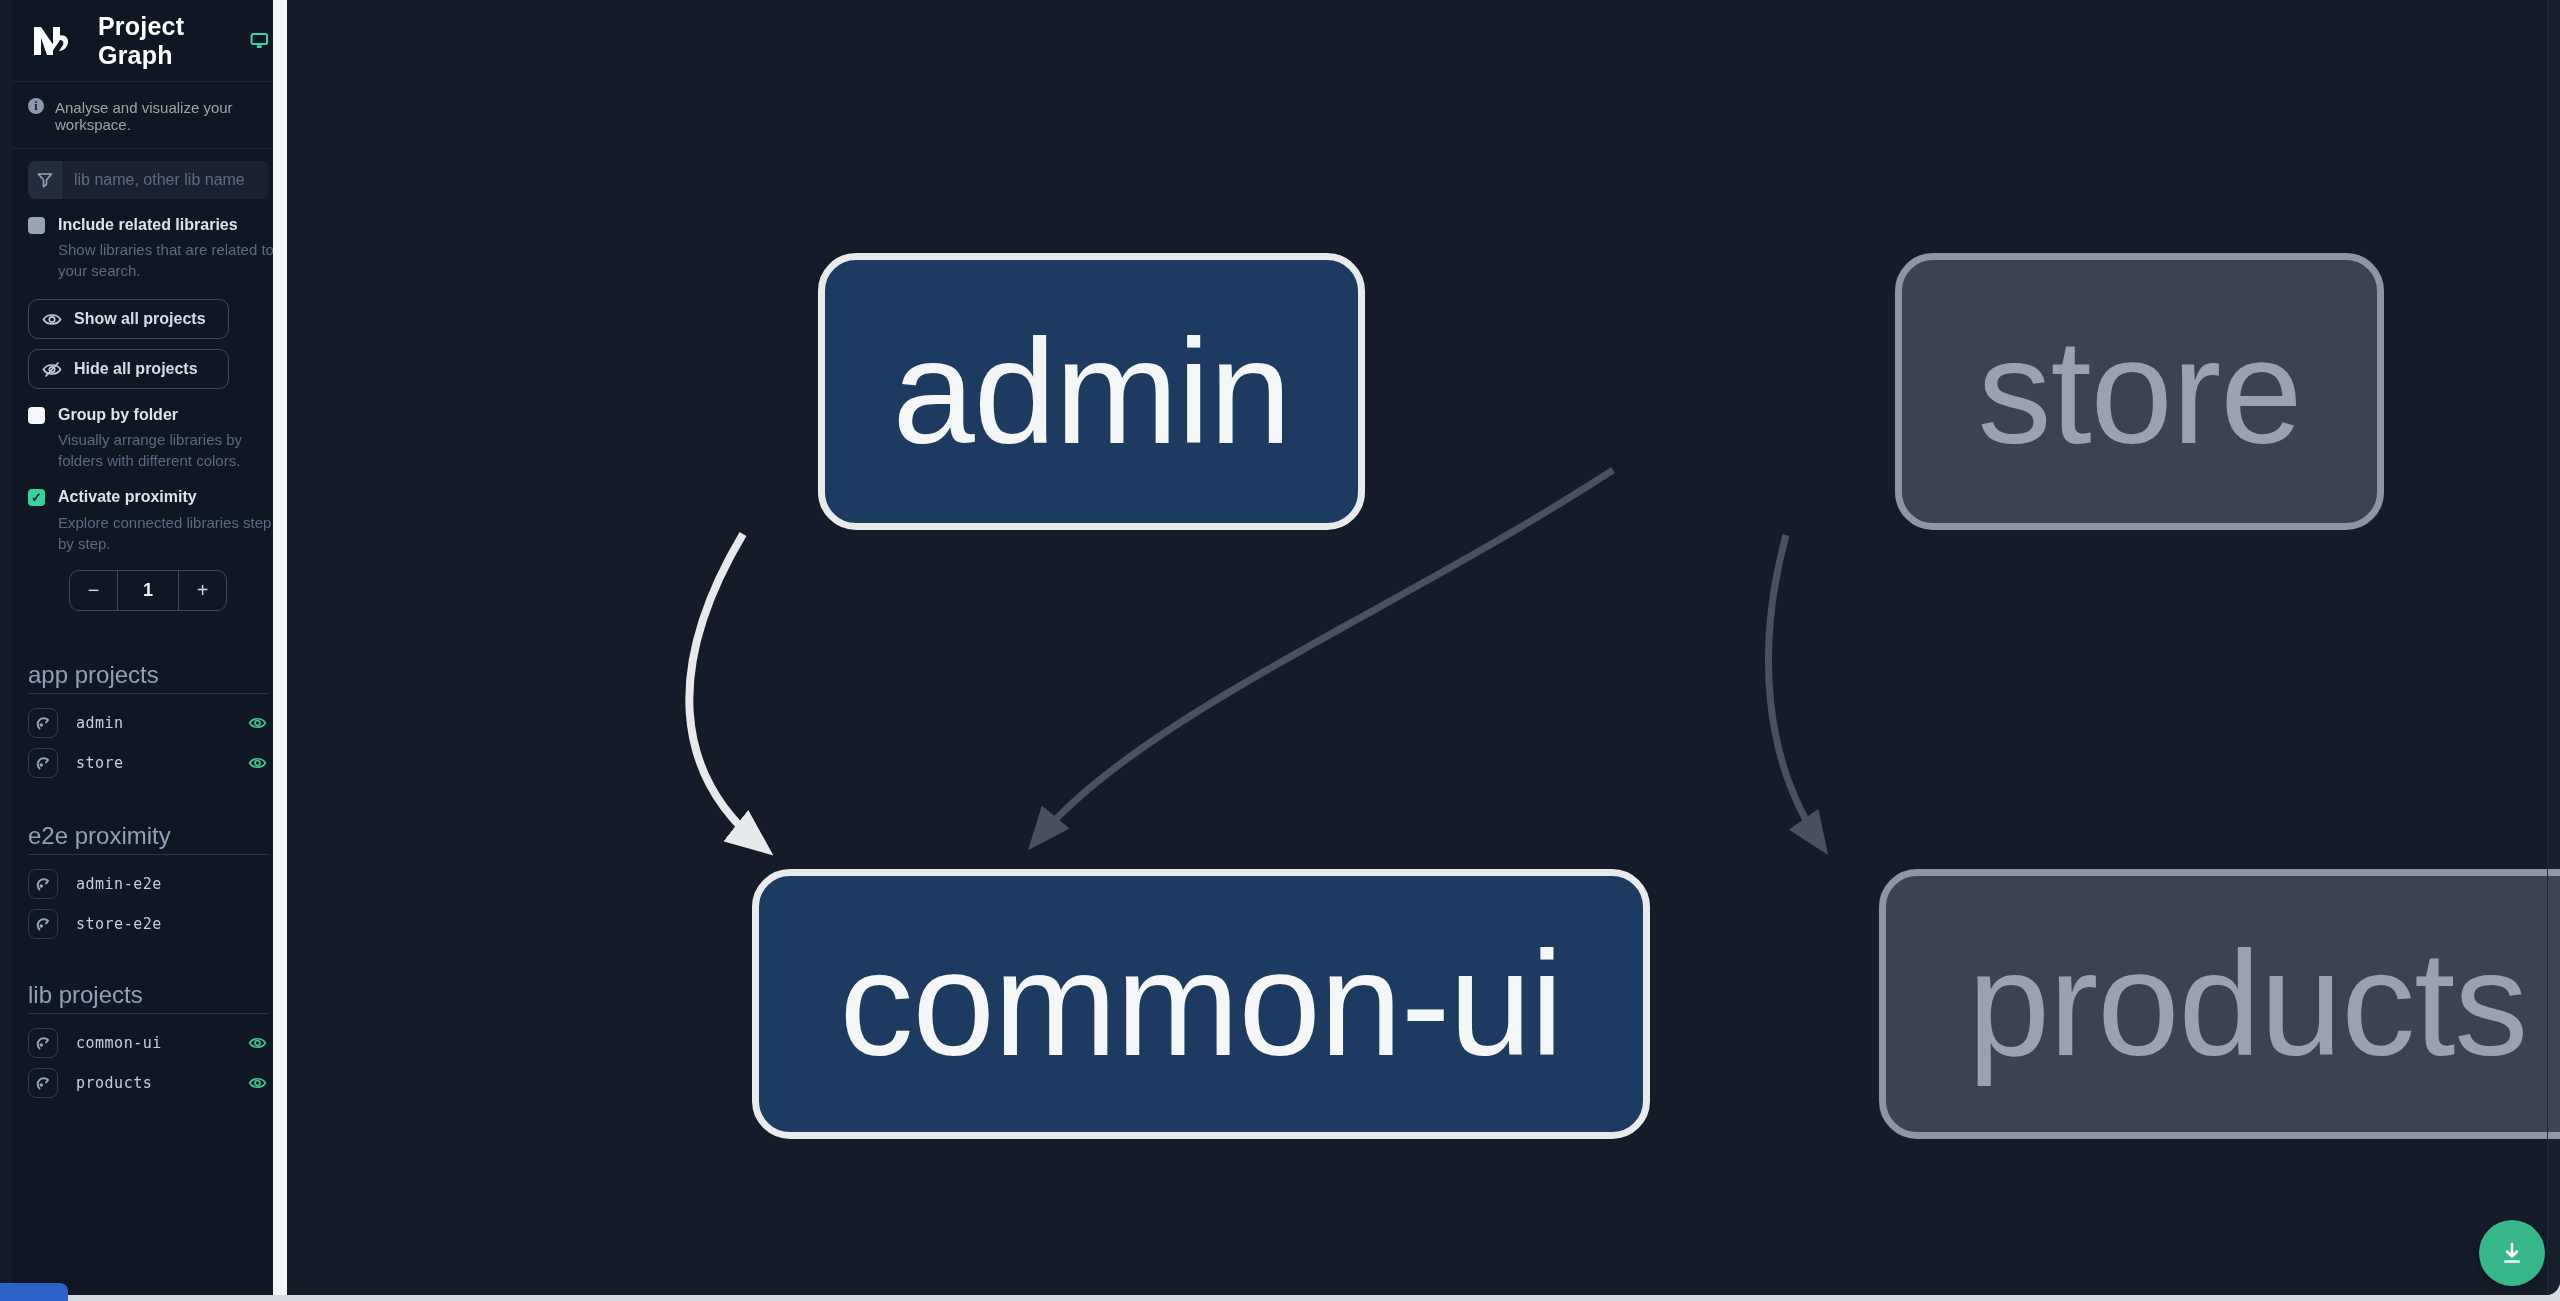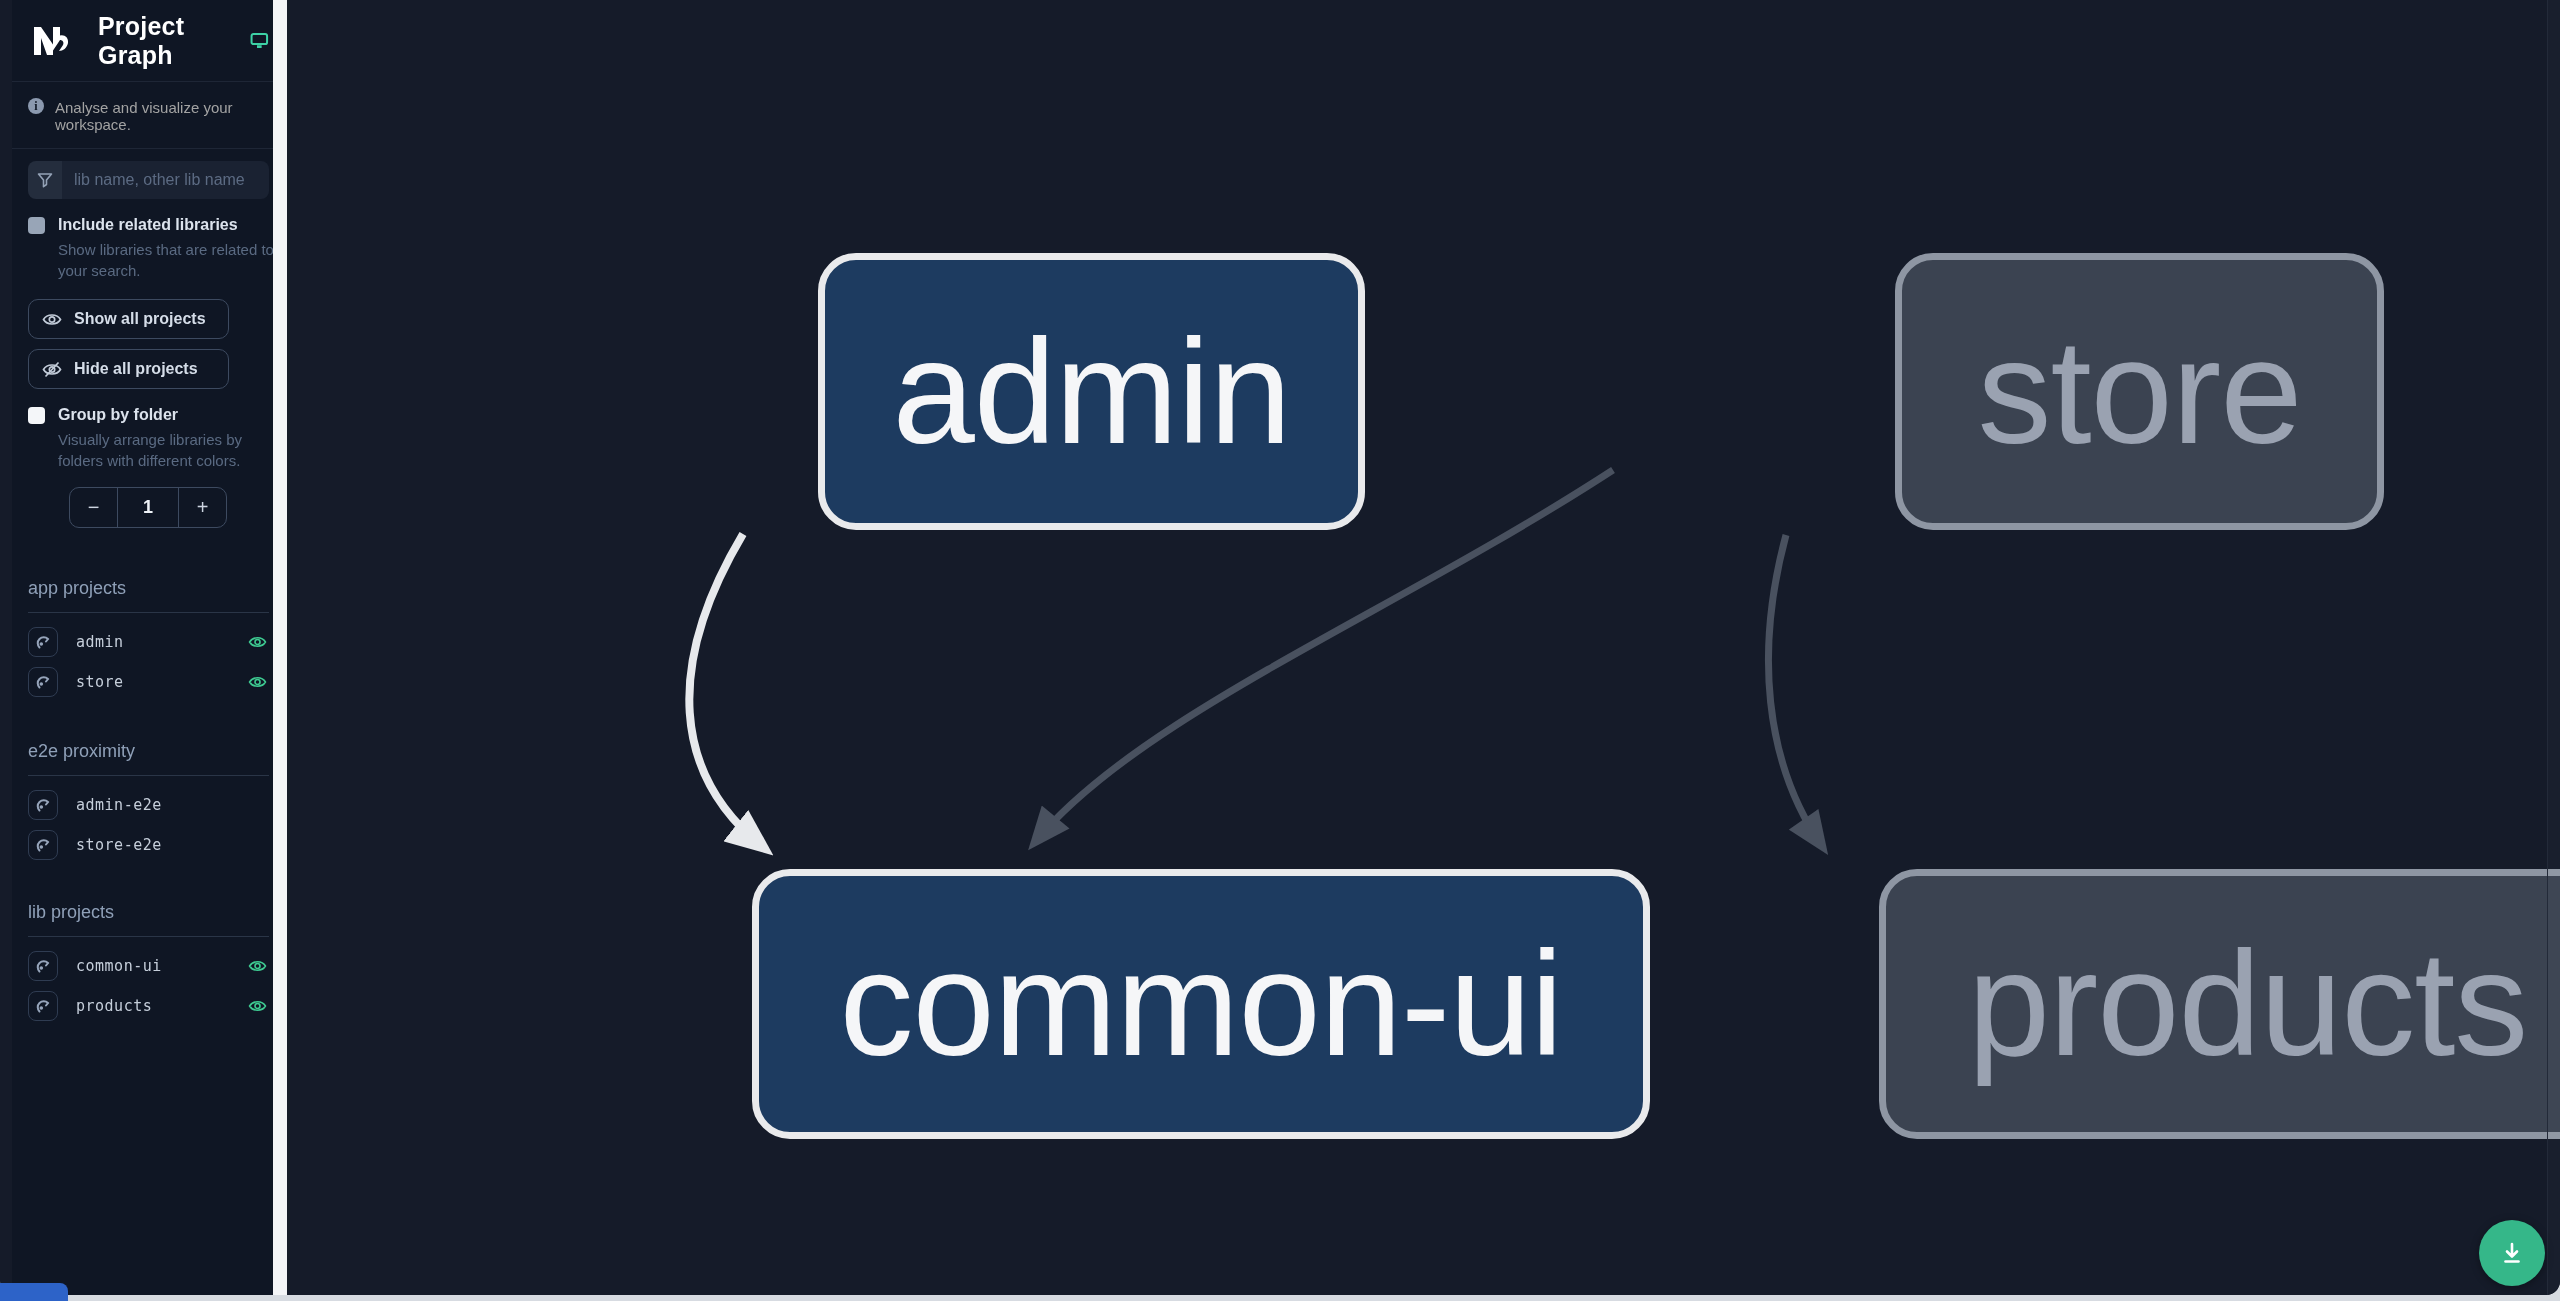--- a/index.html
+++ b/index.html
@@ -46,21 +46,21 @@
   .counter { margin:16px 0 0 57px; width:158px; height:41px; border:1.5px solid #3d4a60; border-radius:10px;
              display:flex; align-items:stretch; overflow:hidden; }
   .counter .step { width:47px; display:flex; align-items:center; justify-content:center; font-size:20px; color:#cdd5e1; cursor:pointer; }
   .counter .val { flex:1; display:flex; align-items:center; justify-content:center; font-size:18px; font-weight:700; color:#eef2f7;
                   border-left:1.5px solid #3d4a60; border-right:1.5px solid #3d4a60; }
 
   .section { margin:0 16px; }
   .sec-app { margin-top:50px; }
   .sec-e2e { margin-top:42px; }
   .sec-lib { margin-top:40px; }
-  .sec-title { font-size:18px; color:#8fa0b8; padding-bottom:13px; border-bottom:1px solid #2a3547; }
+  .sec-title { font-size:24px; color:#8fa0b8; padding-bottom:4px; border-bottom:1px solid #2a3547; }
   .rows { margin-top:12px; }
   .prow { display:flex; align-items:center; height:34px; margin-bottom:6px; }
   .focus-btn { width:30px; height:30px; border:1.5px solid #2f3c52; border-radius:8px; background:transparent;
                display:flex; align-items:center; justify-content:center; cursor:pointer; flex:0 0 auto; }
   .prow .pname { margin-left:18px; font-family:"DejaVu Sans Mono","Liberation Mono",monospace; font-size:15px; color:#c6cfdb; letter-spacing:.5px; }
   .prow .peye { margin-left:auto; margin-right:2px; cursor:pointer; display:flex; }
 
   
   .canvas { position:absolute; left:287px; top:0; right:0; bottom:0; background:#151b29; }
   .edges { position:absolute; left:0; top:0; width:100%; height:100%; }
@@ -176,20 +176,27 @@
     </button>
 
     <div class="option">
       <span class="checkbox cb-white"></span>
       <div>
         <div class="opt-label">Group by folder</div>
         <div class="opt-desc">Visually arrange libraries by folders with different colors.</div>
       </div>
     </div>
 
+    <div class="option">
+      <span class="checkbox cb-checked"></span>
+      <div>
+        <div class="opt-label">Activate proximity</div>
+        <div class="opt-desc">Explore connected libraries step by step.</div>
+      </div>
+    </div>
 
     <div class="counter">
       <span class="step">−</span>
       <span class="val">1</span>
       <span class="step">+</span>
     </div>
 
     <div class="section sec-app">
       <div class="sec-title">app projects</div>
       <div class="rows">

